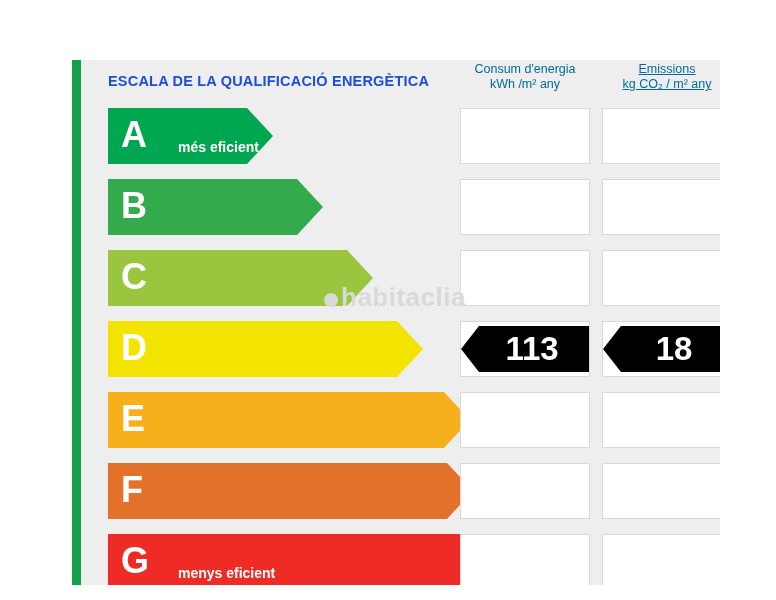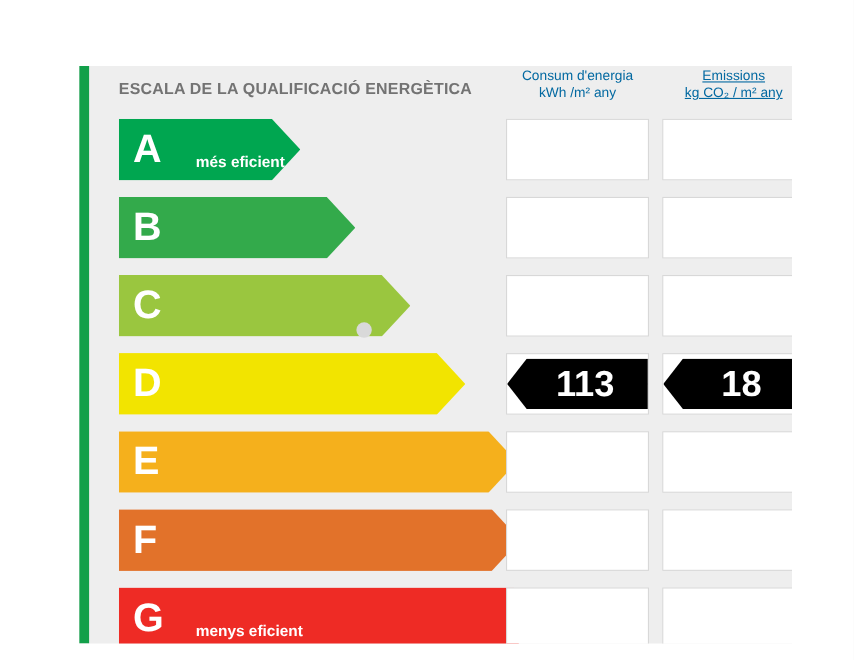--- a/index.html
+++ b/index.html
@@ -43,21 +43,21 @@
     width: 100%;
     height: 44px;
   }
   #scale-title {
     position: absolute;
     left: 36px;
     top: 13px;
     font-size: 14.5px;
     font-weight: bold;
     letter-spacing: 0.2px;
-    color: #737373;
+    color: #1d4ed8;
     white-space: nowrap;
   }
   .col-head {
     position: absolute;
     text-align: center;
     color: #0369a1;
     font-size: 12.5px;
     line-height: 15px;
   }
   .col-head .l1 { display: block; }
@@ -217,16 +217,16 @@
         <div class="band" style="width: 385px; background: rgb(238, 43, 37);">
           <span class="band-letter">G</span>
           <span class="band-note">menys eficient</span>
         </div>
         <div class="cell cell-energy"></div>
         <div class="cell cell-emis"></div>
       </div>
     </div>
 
   <div id="watermark">
-    <span class="wm-dot"></span>
+    <span class="wm-dot"></span><span>habitaclia</span>
   </div>
 
 </div>
 
 </body></html>

